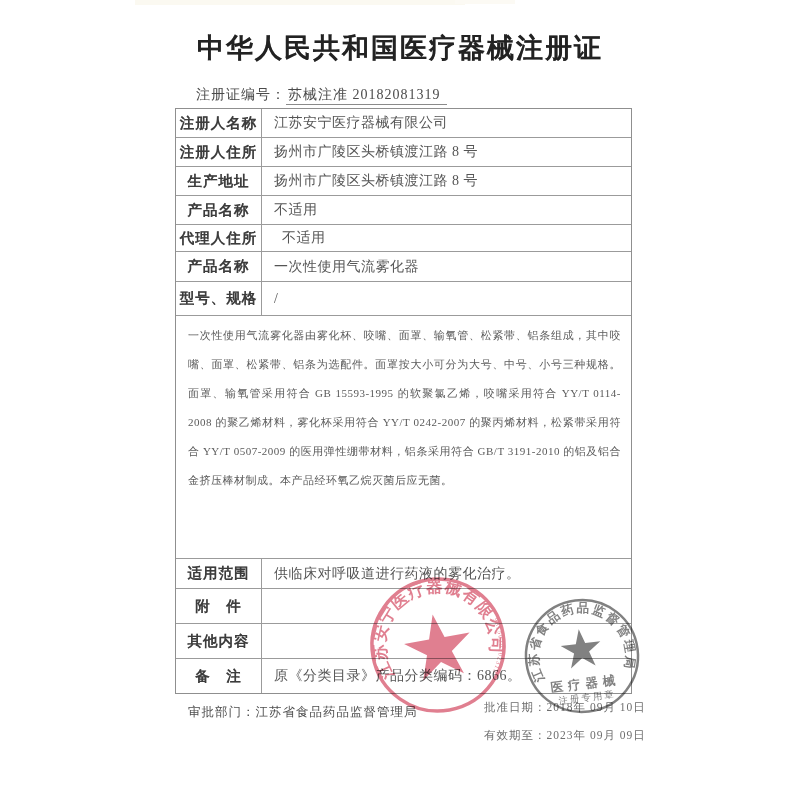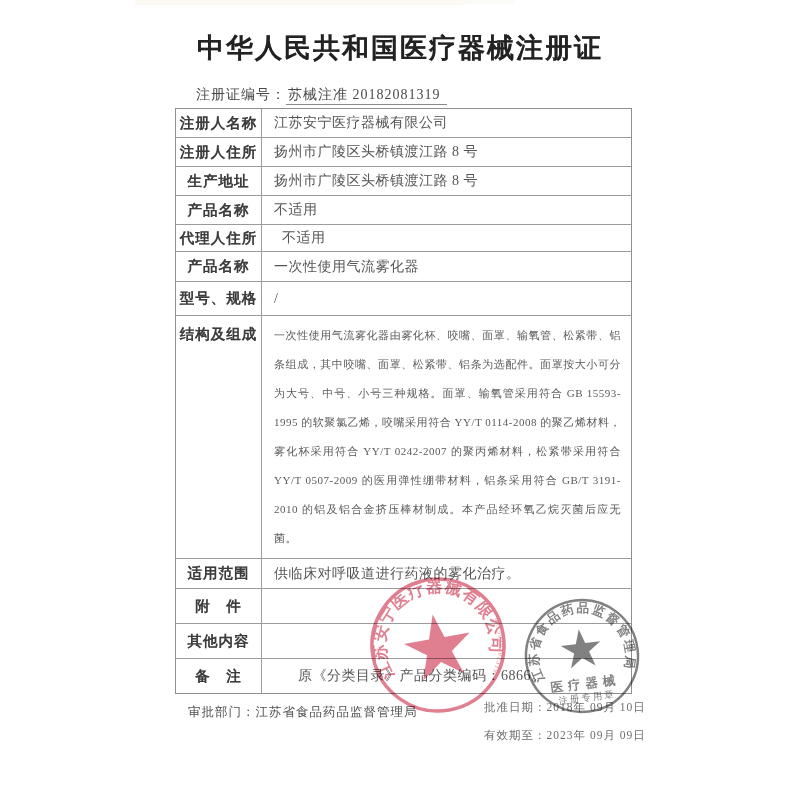--- a/index.html
+++ b/index.html
@@ -22,21 +22,21 @@
     letter-spacing:1px;
   }
   .regno .regno-value{border-bottom:1px solid #8a8a8a;padding:0 6px 2px 2px;}
 
   .cert-table{
     position:absolute;left:175px;top:108px;width:457px;
     border:1px solid #8f8f8f;background:transparent;
     box-sizing:border-box;
   }
   .row{display:flex;border-bottom:1px solid #9b9b9b;box-sizing:border-box;}
-  .row:last-child{border-bottom:none;gap:24px;}
+  .row:last-child{border-bottom:none;}
   .cell-label{
     width:86px;flex:none;border-right:1px solid #9b9b9b;
     display:flex;align-items:center;justify-content:center;
     font-size:14.5px;color:#3c3c3c;letter-spacing:1px;
     box-sizing:border-box;text-shadow:0 0 .4px rgba(0,0,0,.3);font-weight:bold;
   }
   .cell-value{
     flex:1;display:flex;align-items:center;
     padding-left:12px;padding-right:10px;
     font-size:14px;color:#555;letter-spacing:.5px;
@@ -98,21 +98,20 @@
     </div>
     <div class="row h30">
       <div class="cell-label">产品名称</div>
       <div class="cell-value">一次性使用气流雾化器</div>
     </div>
     <div class="row h34">
       <div class="cell-label">型号、规格</div>
       <div class="cell-value">/</div>
     </div>
     <div class="row h243 row-structure">
-      <div class="cell-label">结构及组成</div>
       <div class="cell-value">一次性使用气流雾化器由雾化杯、咬嘴、面罩、输氧管、松紧带、铝条组成，其中咬嘴、面罩、松紧带、铝条为选配件。面罩按大小可分为大号、中号、小号三种规格。面罩、输氧管采用符合 GB 15593-1995 的软聚氯乙烯，咬嘴采用符合 YY/T 0114-2008 的聚乙烯材料，雾化杯采用符合 YY/T 0242-2007 的聚丙烯材料，松紧带采用符合 YY/T 0507-2009 的医用弹性绷带材料，铝条采用符合 GB/T 3191-2010 的铝及铝合金挤压棒材制成。本产品经环氧乙烷灭菌后应无菌。</div>
     </div>
     <div class="row h30">
       <div class="cell-label">适用范围</div>
       <div class="cell-value">供临床对呼吸道进行药液的雾化治疗。</div>
     </div>
     <div class="row h35">
       <div class="cell-label">附　件</div>
     </div>
     <div class="row h35">

